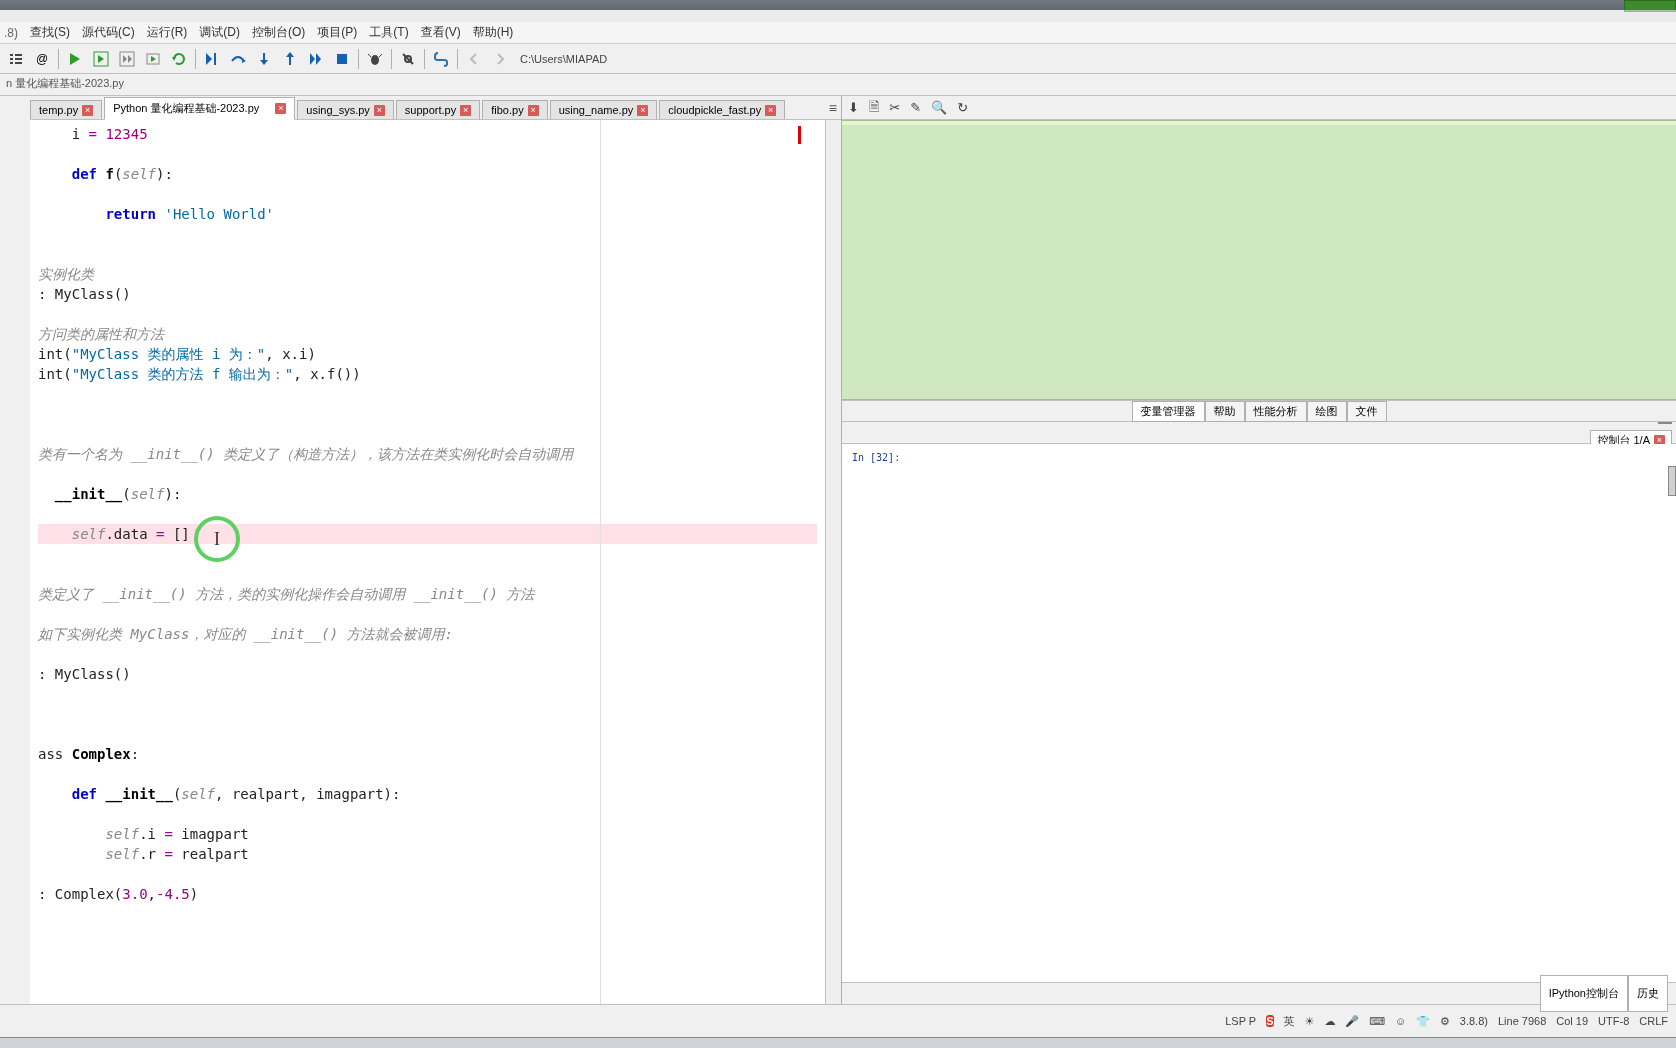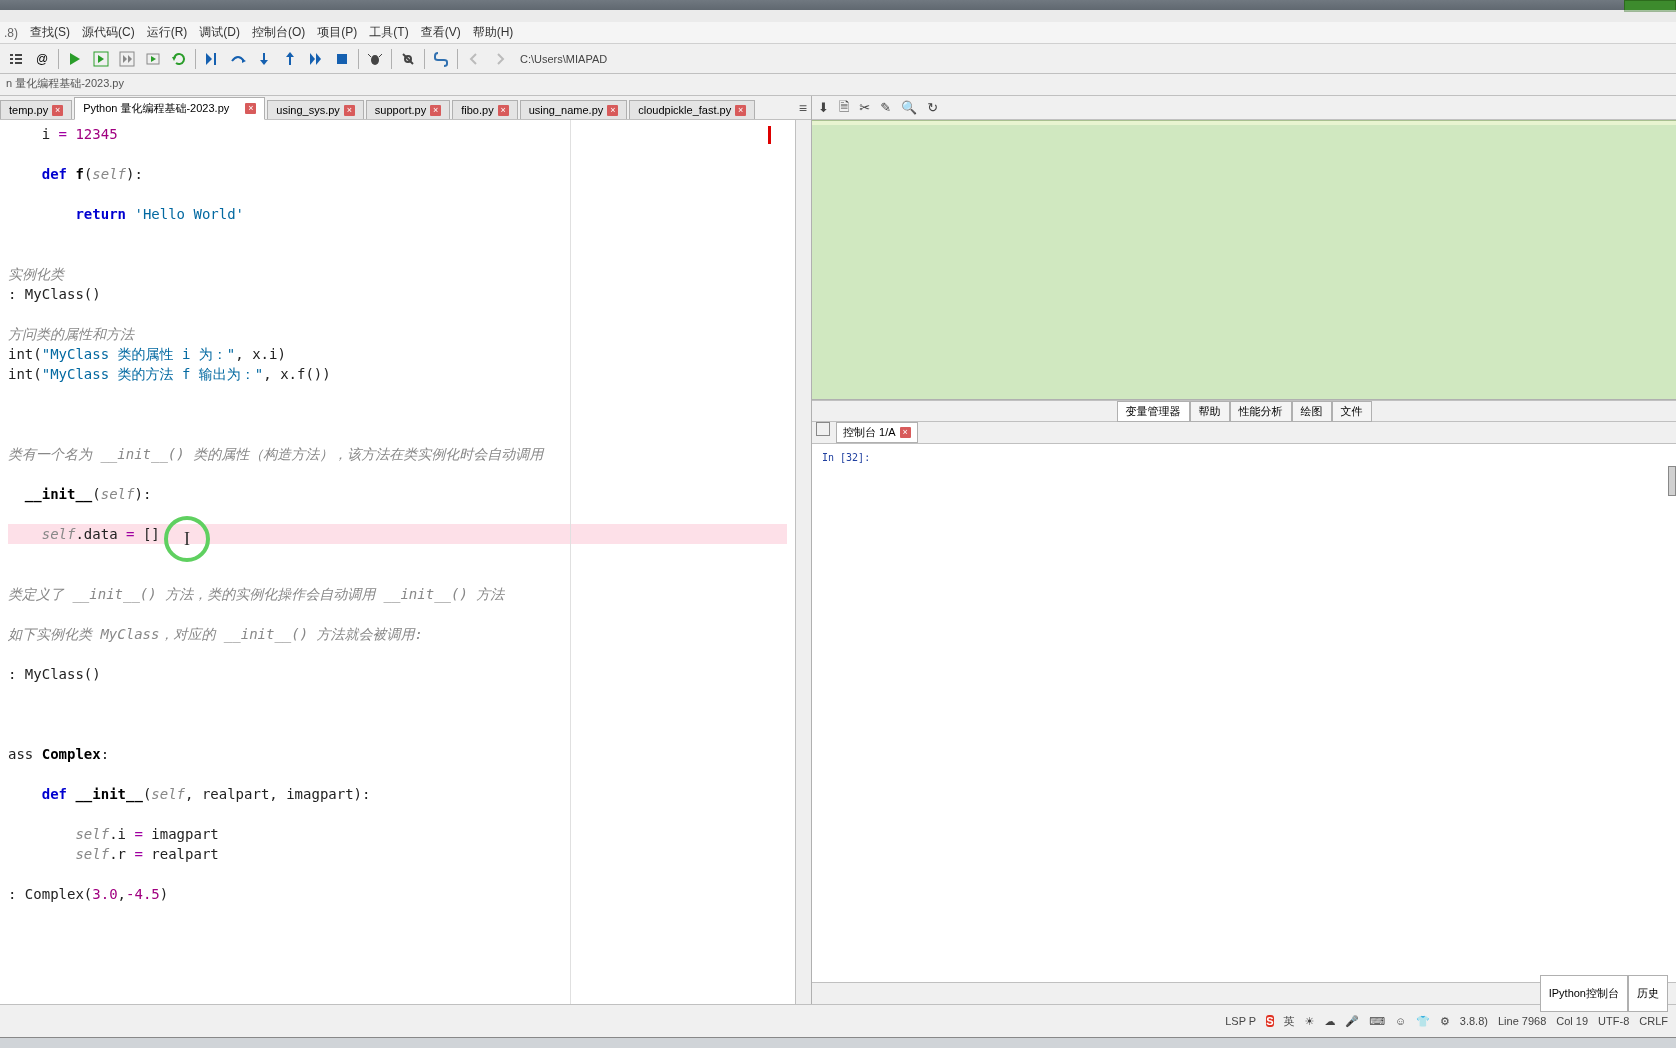--- a/index.html
+++ b/index.html
@@ -15,21 +15,21 @@
 .taskbar-blur { height: 12px; background: #e8e8e8; opacity: 0.6; }
 .green-box { position: absolute; top: 0; right: 0; width: 52px; height: 12px; background: #3d8b2d; border: 1px solid #2d6b1d; }
 .menubar { height: 22px; background: #f5f5f5; border-bottom: 1px solid #d0d0d0; display: flex; align-items: center; padding: 0 4px; }
 .menubar .menu-item { padding: 2px 6px; color: #333; cursor: default; }
 .toolbar { height: 30px; background: #f0f0f0; border-bottom: 1px solid #c0c0c0; display: flex; align-items: center; padding: 0 4px; gap: 2px; }
 .toolbar .tbtn { width: 24px; height: 24px; display: flex; align-items: center; justify-content: center; cursor: pointer; border: 1px solid transparent; }
 .toolbar .sep { width: 1px; height: 20px; background: #b0b0b0; margin: 0 2px; }
 .toolbar .path { margin-left: 6px; color: #444; font-size: 11px; }
 .filetab { height: 22px; background: #f0f0f0; border-bottom: 1px solid #c0c0c0; font-size: 11px; color: #555; padding: 2px 6px; }
 .main { display: flex; height: calc(100% - 140px); }
-.left-pane { width: 812px; background: #fff; display: flex; flex-direction: column; border-right: 1px solid #b0b0b0; }
+.left-pane { width: 812px; background: #fff; display: flex; flex-direction: column; border-right: 1px solid #b0b0b0; margin-left: 30px; }
 .right-pane { flex: 1; display: flex; flex-direction: column; background: #fff; }
 .tabs { height: 24px; background: #f0f0f0; border-bottom: 1px solid #c0c0c0; display: flex; align-items: flex-end; position: relative; }
 .tab { padding: 3px 8px; font-size: 11px; background: #e4e4e4; border: 1px solid #b0b0b0; border-bottom: none; margin-right: 2px; display: flex; align-items: center; gap: 4px; cursor: pointer; }
 .tab.active { background: #fff; border-bottom: 1px solid #fff; position: relative; top: 1px; gap: 16px; }
 .tab .close { width: 11px; height: 11px; background: #d85b5b; color: white; font-size: 9px; line-height: 11px; text-align: center; border-radius: 1px; }
 .menu-icon-right { position: absolute; right: 4px; top: 4px; font-size: 14px; color: #555; }
 .editor { flex: 1; background: #fff; font-family: Consolas, monospace; font-size: 14px; line-height: 20px; padding: 4px 8px; overflow: hidden; position: relative; }
 .editor .vline { position: absolute; left: 570px; top: 0; bottom: 0; width: 1px; background: #e0e0e0; }
 .editor .redbar { position: absolute; right: 24px; top: 6px; width: 3px; height: 18px; background: #d00; }
 .code-line { white-space: pre; color: #222; }
@@ -45,21 +45,21 @@
 .scrollbar-right { width: 16px; background: #efefef; border-left: 1px solid #c0c0c0; }
 .right-toolbar { height: 24px; background: #f0f0f0; border-bottom: 1px solid #c0c0c0; display: flex; align-items: center; padding: 0 6px; gap: 10px; }
 .right-toolbar .ricon { cursor: pointer; font-size: 13px; color: #444; }
 .var-table { background: #d0e8c0; height: 280px; border-bottom: 1px solid #b0b0b0; }
 .var-header { display: flex; background: #e4f0d8; border-bottom: 1px solid #a8c090; }
 .var-row { display: flex; padding: 2px 0; }
 .var-row.sel { background: #e8f4d0; }
 .panel-tabs { height: 22px; background: #f0f0f0; display: flex; align-items: center; justify-content: center; gap: 0; border-top: 1px solid #c0c0c0; border-bottom: 1px solid #c0c0c0; }
 .panel-tabs .ptab { padding: 2px 8px; font-size: 11px; border: 1px solid #b0b0b0; background: #f4f4f4; cursor: pointer; }
 .panel-tabs .ptab.active { background: #fff; }
-.console-bar { height: 22px; background: #f0f0f0; border-bottom: 1px solid #c0c0c0; display: flex; align-items: flex-start; padding: 0 4px; gap: 6px; }
+.console-bar { height: 22px; background: #f0f0f0; border-bottom: 1px solid #c0c0c0; display: flex; align-items: flex-end; padding: 0 4px; gap: 6px; flex-direction: column; }
 .console-bar .sq { width: 14px; height: 14px; border: 1px solid #888; }
 .console-bar .ctab { padding: 2px 6px; font-size: 11px; background: #fff; border: 1px solid #b0b0b0; display: flex; align-items: center; gap: 4px; }
 .console { flex: 1; background: #fff; padding: 8px 10px; font-family: Consolas, monospace; font-size: 10px; color: #2040a0; }
 .console-footer { height: 22px; background: #f0f0f0; border-top: 1px solid #c0c0c0; display: flex; align-items: center; justify-content: flex-end; padding-right: 8px; }
 .console-footer .ftab { padding: 10px 8px; font-size: 11px; border: 1px solid #b0b0b0; background: #fff; }
 .statusbar { height: 22px; background: #f0f0f0; border-top: 1px solid #c0c0c0; display: flex; align-items: center; justify-content: flex-end; padding: 16px 8px; font-size: 11px; color: #444; gap: 10px; }
 .taskbar-bottom { height: 30px; background: #d0d4d8; border-top: 1px solid #888; display: flex; align-items: center; }
 .sogou { background: #e03020; color: white; border-radius: 3px; font-weight: bold; }
 .splitter-handle { position: absolute; right: 0; top: 370px; width: 8px; height: 30px; background: #d0d0d0; border: 1px solid #888; }
 svg { display: block; }
@@ -247,21 +247,21 @@
       <div class="code-line">&nbsp;</div>
       <div class="code-line"><span class="comment">实例化类</span></div>
       <div class="code-line"><span>: MyClass()</span></div>
       <div class="code-line">&nbsp;</div>
       <div class="code-line"><span class="comment">方问类的属性和方法</span></div>
       <div class="code-line"><span>int(</span><span class="str">"MyClass 类的属性 i 为："</span><span>, x.i)</span></div>
       <div class="code-line"><span>int(</span><span class="str">"MyClass 类的方法 f 输出为："</span><span>, x.f())</span></div>
       <div class="code-line">&nbsp;</div>
       <div class="code-line">&nbsp;</div>
       <div class="code-line">&nbsp;</div>
-      <div class="code-line"><span class="comment">类有一个名为 __init__() 类的属性（构造方法），该方法在类实例化时会自动调用</span></div>
+      <div class="code-line"><span class="comment">类有一个名为 __init__() 类定义了（构造方法），该方法在类实例化时会自动调用</span></div>
       <div class="code-line">&nbsp;</div>
       <div class="code-line"><span>  </span><span class="def">__init__</span><span>(</span><span class="self">self</span><span>):</span></div>
       <div class="code-line">&nbsp;</div>
       <div class="code-line hl-line"><span>    </span><span class="self">self</span><span>.data </span><span class="op">= </span><span>[]</span></div>
       <div class="code-line">&nbsp;</div>
       <div class="code-line">&nbsp;</div>
       <div class="code-line"><span class="comment">类定义了 __init__() 方法，类的实例化操作会自动调用 __init__() 方法</span></div>
       <div class="code-line">&nbsp;</div>
       <div class="code-line"><span class="comment">如下实例化类 MyClass，对应的 __init__() 方法就会被调用:</span></div>
       <div class="code-line">&nbsp;</div>

